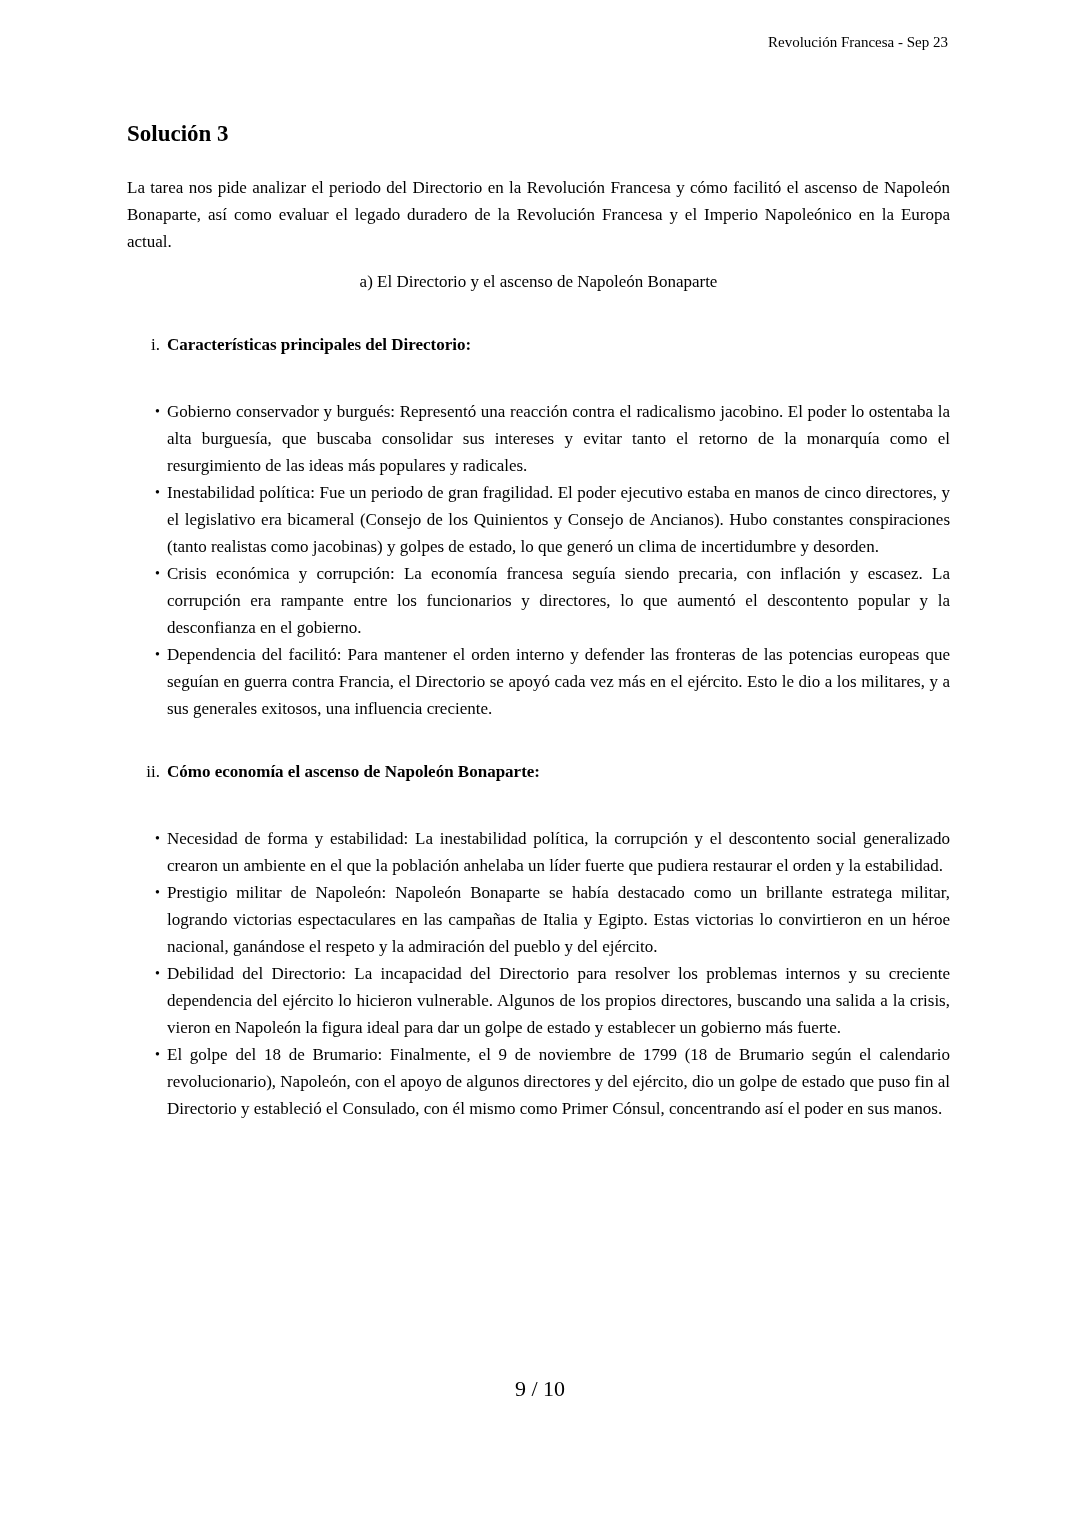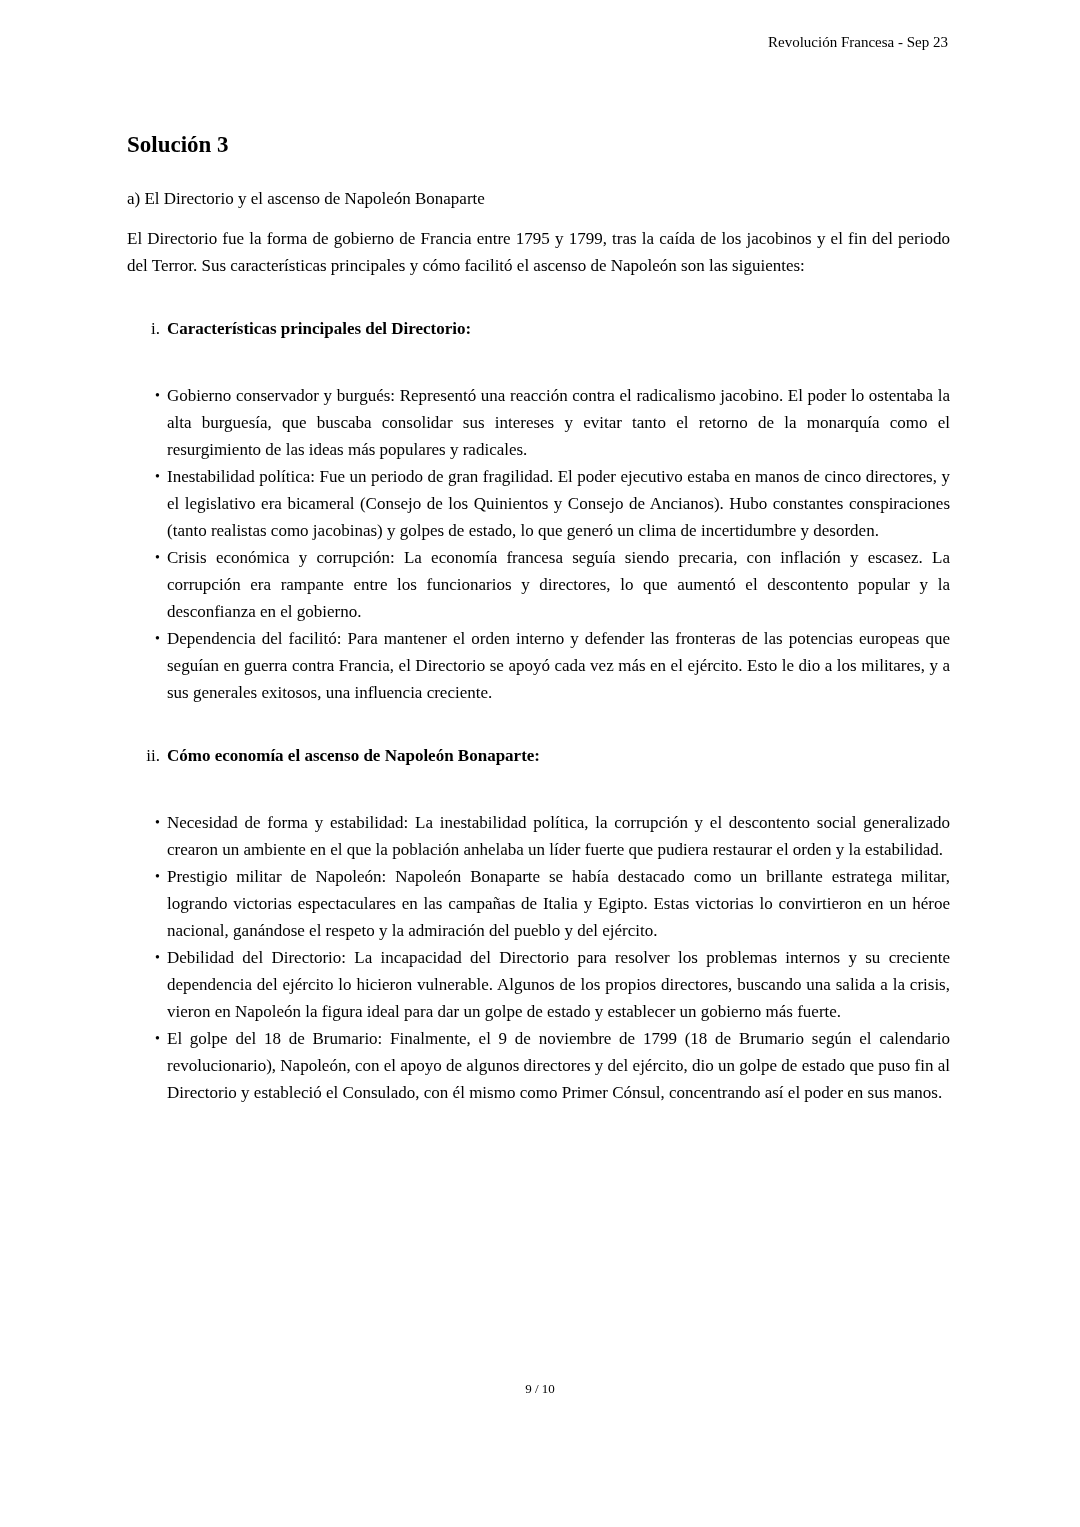--- a/index.html
+++ b/index.html
@@ -21,40 +21,40 @@
     top: 31px;
     left: 127px;
     right: 132px;
     text-align: right;
     font-size: 15px;
     line-height: 22px;
     color: #000000;
   }
   .content {
     position: absolute;
-    top: 129px;
+    top: 118px;
     left: 127px;
     width: 823px;
     font-size: 17px;
     line-height: 27px;
     text-align: justify;
   }
   .doc-title {
     font-size: 23px;
     line-height: 32px;
     font-weight: bold;
     margin: 0 0 24px 0;
     text-align: left;
   }
   .para {
     margin: 0 0 13px 0;
   }
   .section-label {
     margin: 0 0 13px 0;
-    text-align: left;
+    text-align: center;
   }
   .list-heading {
     position: relative;
     margin: 36px 0 40px 0;
     padding-left: 40px;
     text-align: left;
   }
   .roman-marker {
     position: absolute;
     left: 0;
@@ -84,39 +84,39 @@
   }
   .item-label {
     font-weight: normal;
   }
   .page-footer {
     position: absolute;
     top: 1376px;
     left: 0;
     width: 100%;
     text-align: center;
-    font-size: 13px;
+    font-size: 22px;
     line-height: 26px;
   }
 </style>
 </head>
 <body>
 
 <div class="page">
 
   <div class="running-header">Revolución Francesa - Sep 23</div>
 
   <div class="content">
 
     <h1 class="doc-title">Solución 3</h1>
 
+    <p class="para">La tarea nos pide analizar el periodo del Directorio en la Revolución Francesa y cómo facilitó el ascenso de Napoleón Bonaparte, así como evaluar el legado duradero de la Revolución Francesa y el Imperio Napoleónico en la Europa actual.</p>
 
     <p class="section-label">a) El Directorio y el ascenso de Napoleón Bonaparte</p>
 
-    <p class="para">El Directorio fue la forma de gobierno de Francia entre 1795 y 1799, tras la caída de los jacobinos y el fin del periodo del Terror. Sus características principales y cómo facilitó el ascenso de Napoleón son las siguientes:</p>
 
     <div class="list-heading">
       <span class="roman-marker">i.</span><span class="run-in">Características principales del Directorio:</span>
     </div>
 
     <div class="blist">
       <div class="blist-item">
         <span class="bullet-glyph">•</span>
         <span class="item-label">Gobierno conservador y burgués:</span>
         <span>Representó una reacción contra el radicalismo jacobino. El poder lo ostentaba la alta burguesía, que buscaba consolidar sus intereses y evitar tanto el retorno de la monarquía como el resurgimiento de las ideas más populares y radicales.</span>

